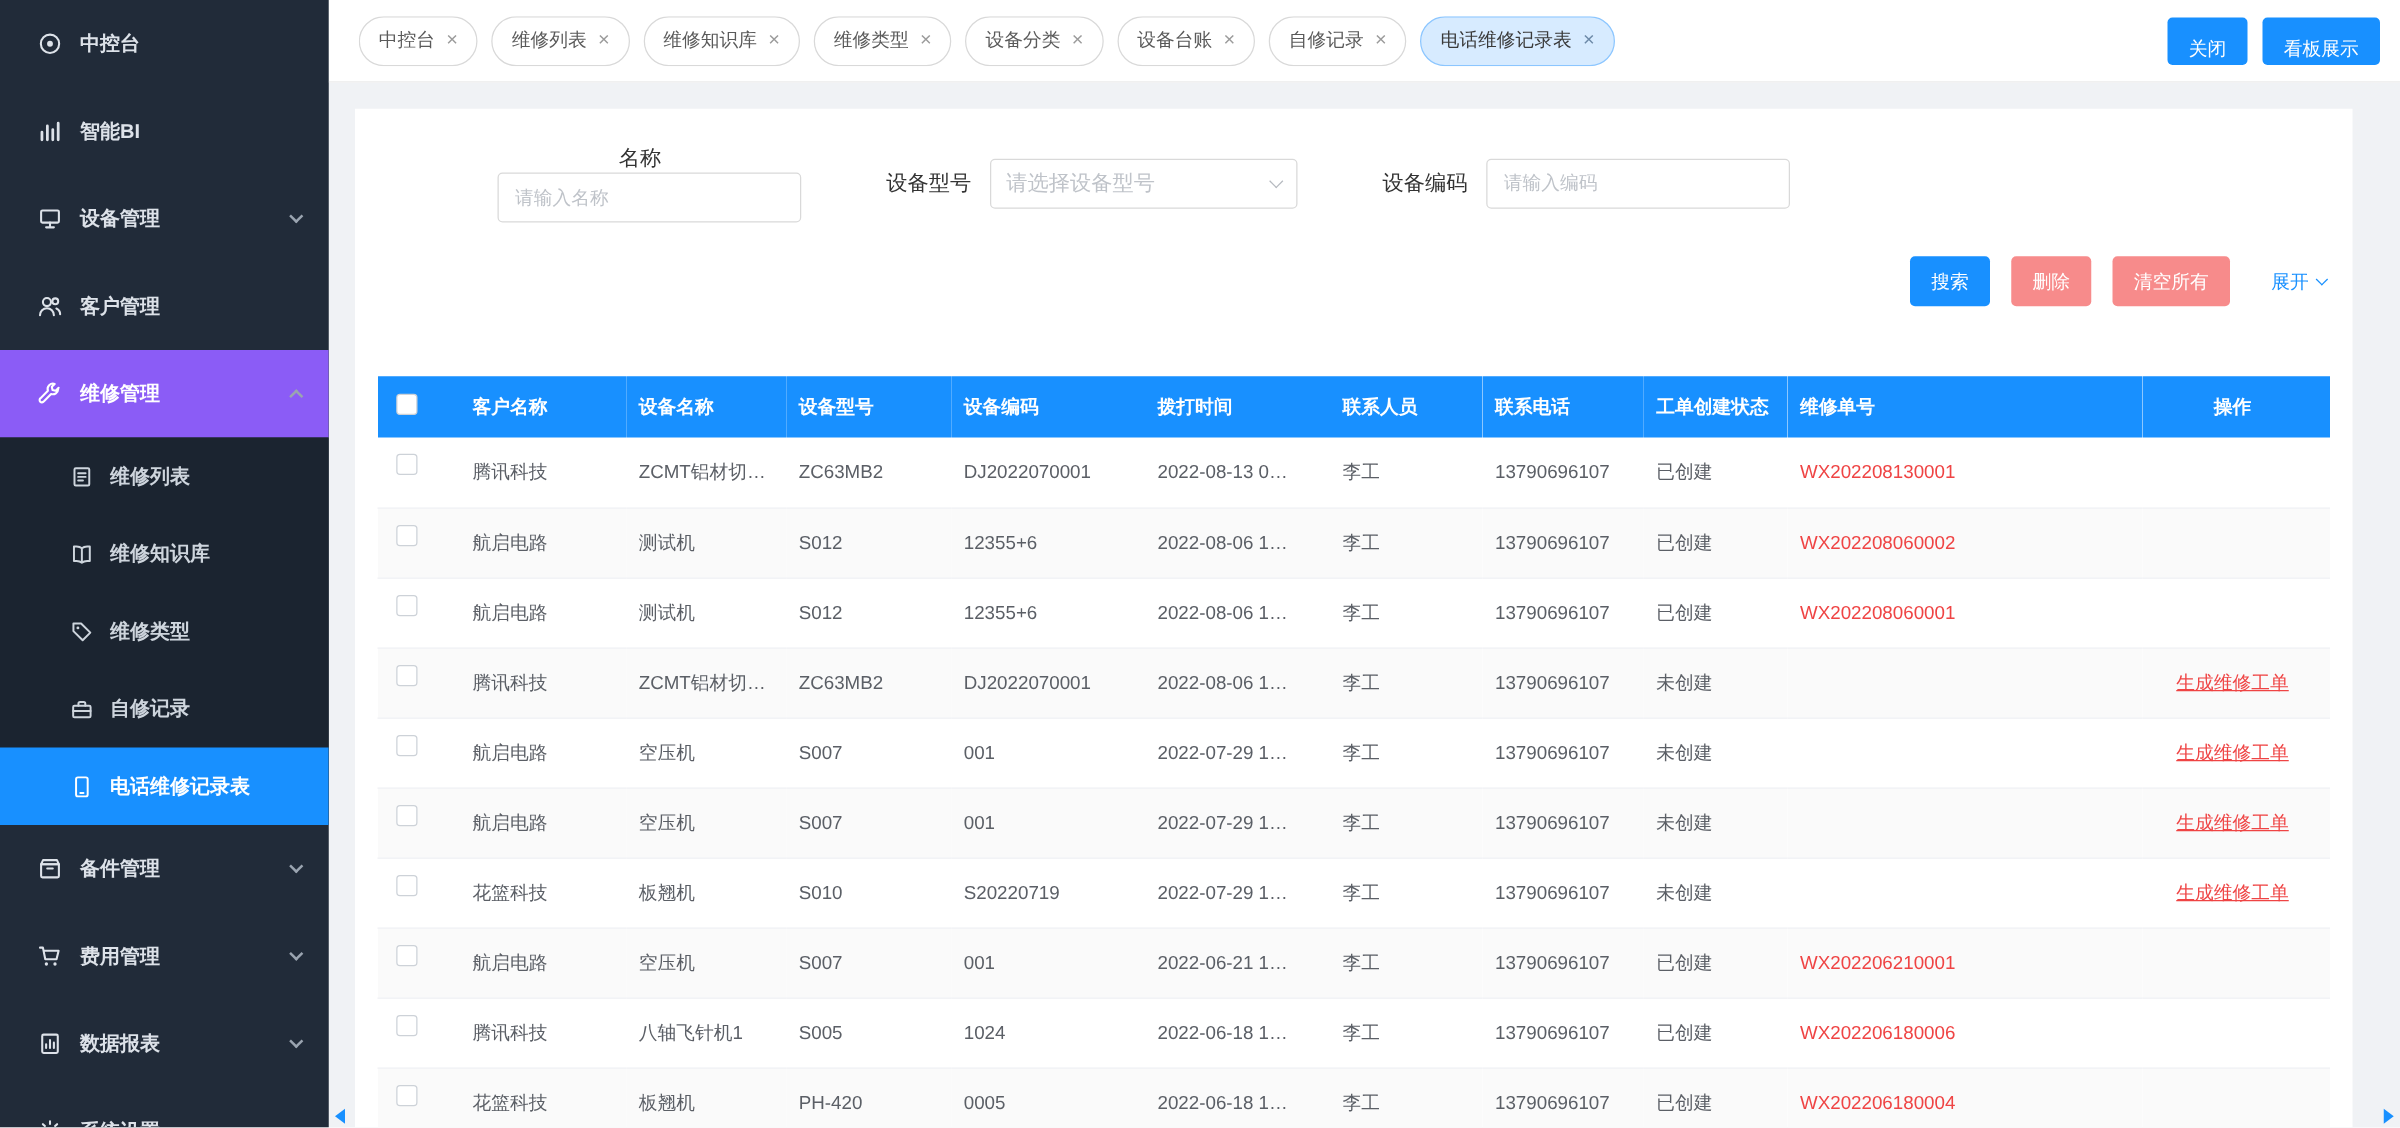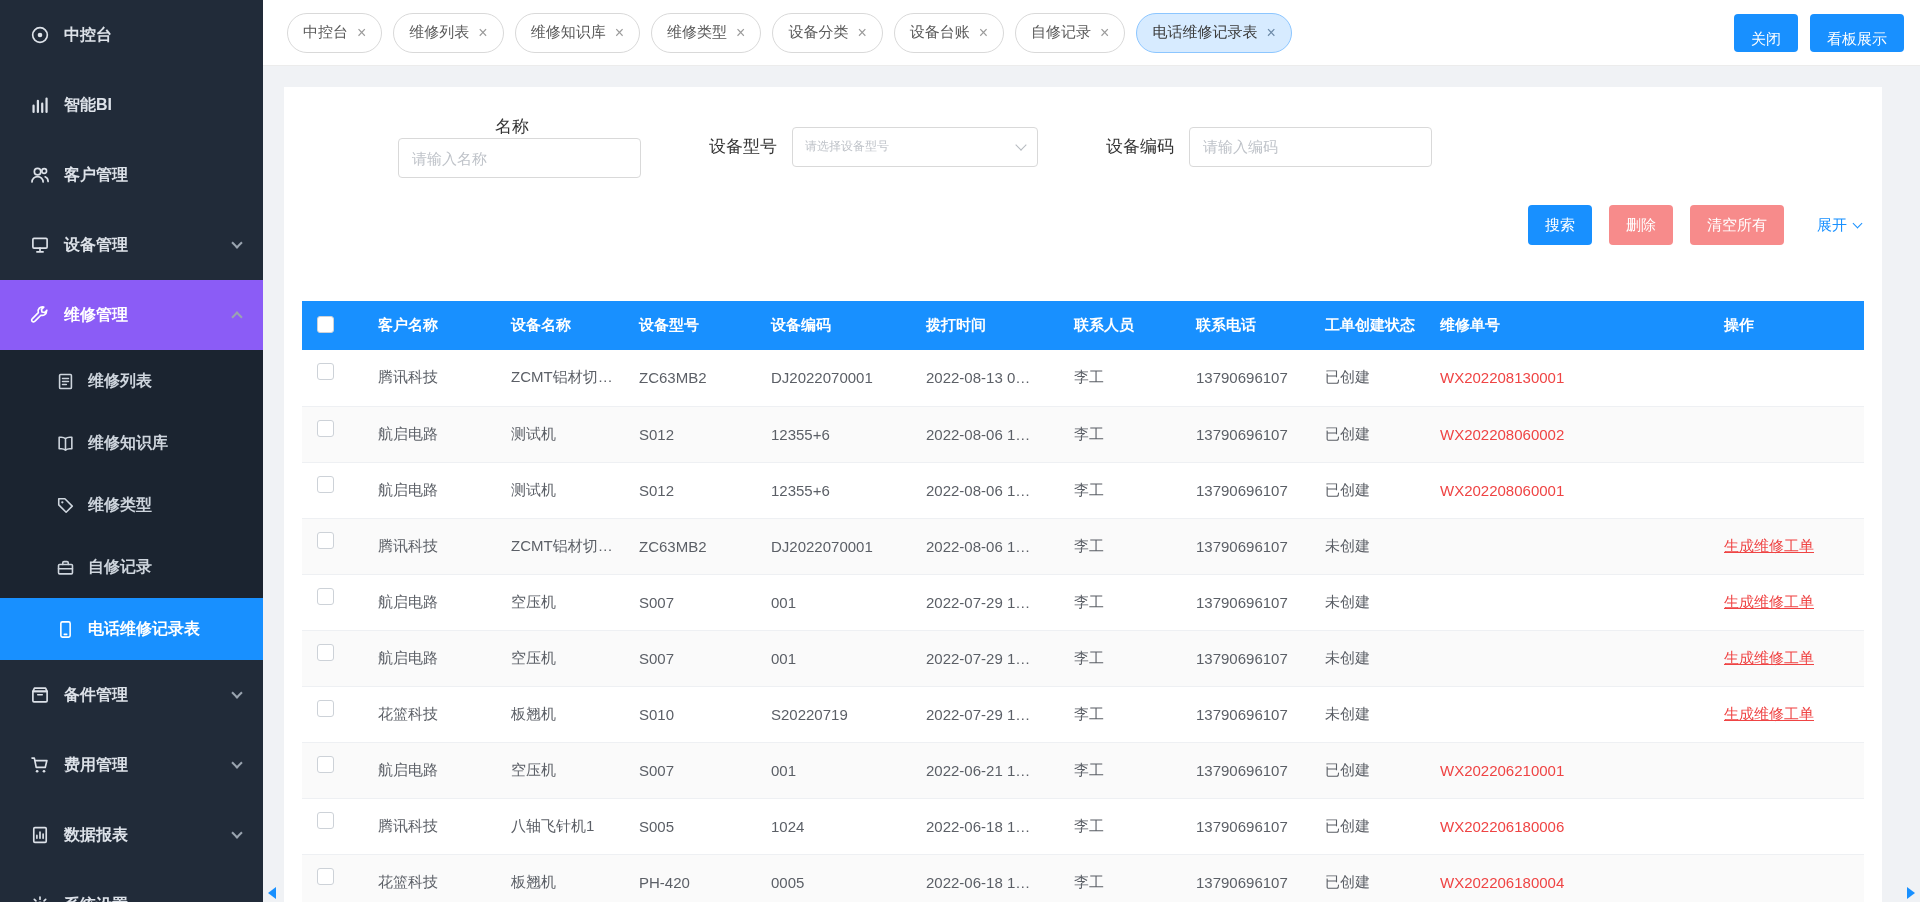--- a/index.html
+++ b/index.html
@@ -44,37 +44,37 @@
   .form-row{display:flex;align-items:center;padding-top:28px;}
   .form-group{display:flex;align-items:center;}
   .form-group.g1{margin-left:96px;flex-direction:column;}
   .form-group.g2,.form-group.g3{margin-left:68px;}
   .f-label{font-size:17px;color:#333;margin-right:15px;white-space:nowrap;}
   .f-input{width:243px;height:40px;border:1px solid #d9d9d9;border-radius:4px;padding:0 13px;
     font-size:15px;color:#333;outline:none;font-family:inherit;}
   .f-input::placeholder{color:#bfc3c9;}
   .f-select{width:246px;height:40px;border:1px solid #d9d9d9;border-radius:4px;padding:0 12px;
     display:flex;align-items:center;justify-content:space-between;cursor:pointer;background:#fff;}
-  .sel-ph{font-size:12px;color:#bfc3c9;}
+  .sel-ph{font-size:17px;color:#bfc3c9;}
   .sel-arrow{width:8px;height:8px;border-right:1.6px solid #b6bac0;border-bottom:1.6px solid #b6bac0;
     transform:rotate(45deg);margin-top:-3px;}
 
   .btn-row{display:flex;justify-content:flex-end;align-items:center;margin-top:27px;gap:17px;padding-right:3px;}
   .btn{height:40px;border:none;border-radius:4px;font-size:15px;color:#fff;padding:0 17px;cursor:pointer;font-family:inherit;white-space:nowrap;}
   .btn.primary{background:#1890ff;}
   .btn.danger{background:#f78b8b;}
   .expand{display:inline-flex;align-items:center;gap:7px;color:#1890ff;font-size:15px;cursor:pointer;margin-left:16px;white-space:nowrap;}
   .expand .chev{width:7px;height:7px;border-width:1.6px;color:#1890ff;}
 
   
   .tbl{width:100%;border-collapse:collapse;table-layout:fixed;margin-top:56px;}
   .tbl th{background:#1890ff;color:#fff;font-size:15px;font-weight:700;text-align:left;height:49px;
     padding:0 10px;white-space:nowrap;overflow:hidden;}
   .tbl th.cb-col,.tbl td.cb-col{padding-left:15px;}
-  .tbl th.op,.tbl td.op{text-align:left;padding-right:16px;}
+  .tbl th.op,.tbl td.op{text-align:center;padding-right:16px;}
   .tbl td{height:56px;border-bottom:1px solid #eef0f3;font-size:15px;color:#5b5f66;padding:0 10px;
     white-space:nowrap;overflow:hidden;text-overflow:ellipsis;}
   .tbl tbody tr:nth-child(even){background:#fafafa;}
   .tbl td.cb-col{vertical-align:top;padding-top:13px;}
   .cb{display:inline-block;width:17px;height:17px;background:#fff;border:1px solid #cdd2d8;border-radius:3px;cursor:pointer;}
   .link{color:#ef4444;text-decoration:none;cursor:pointer;}
   .link.gen{text-decoration:underline;}
 
   
   .scroll-arrow{position:absolute;bottom:3px;width:0;height:0;border-top:6px solid transparent;border-bottom:6px solid transparent;}
@@ -103,40 +103,40 @@
             <svg viewBox="0 0 18 18">
               <path d="M3.2 15.2V9.6M7.1 15.2V5.2M11 15.2V7.8M14.9 15.2V3.2" fill="none" stroke="currentColor" stroke-width="2" stroke-linecap="round"></path>
             </svg>
           </span>
     <span class="label">智能BI</span>
 
   </div>
         <div class="menu-item">
     <span class="icon">
             <svg viewBox="0 0 18 18">
+              <rect x="2.6" y="3" width="12.8" height="8.8" rx="1" fill="none" stroke="currentColor" stroke-width="1.5" stroke-linecap="round" stroke-linejoin="round"></rect>
+              <path d="M6.2 15.2h5.6M9 11.8v3.4" fill="none" stroke="currentColor" stroke-width="1.5" stroke-linecap="round" stroke-linejoin="round"></path>
+            </svg>
+          </span>
+    <span class="label">设备管理</span>
+    <span class="mchev">
+            <i class="chev down"></i>
+          </span>
+  </div>
+        <div class="menu-item">
+    <span class="icon">
+            <svg viewBox="0 0 18 18">
               <circle cx="6.8" cy="6" r="2.9" fill="none" stroke="currentColor" stroke-width="1.5" stroke-linecap="round" stroke-linejoin="round"></circle>
               <path d="M1.8 15.4c0-2.8 2.2-5 5-5s5 2.2 5 5" fill="none" stroke="currentColor" stroke-width="1.5" stroke-linecap="round" stroke-linejoin="round"></path>
               <circle cx="12.8" cy="5.4" r="2.1" fill="none" stroke="currentColor" stroke-width="1.5" stroke-linecap="round" stroke-linejoin="round"></circle>
               <path d="M13.6 10.6c1.6.7 2.7 2.3 2.7 4.2" fill="none" stroke="currentColor" stroke-width="1.5" stroke-linecap="round" stroke-linejoin="round"></path>
             </svg>
           </span>
     <span class="label">客户管理</span>
 
-  </div>
-        <div class="menu-item">
-    <span class="icon">
-            <svg viewBox="0 0 18 18">
-              <rect x="2.6" y="3" width="12.8" height="8.8" rx="1" fill="none" stroke="currentColor" stroke-width="1.5" stroke-linecap="round" stroke-linejoin="round"></rect>
-              <path d="M6.2 15.2h5.6M9 11.8v3.4" fill="none" stroke="currentColor" stroke-width="1.5" stroke-linecap="round" stroke-linejoin="round"></path>
-            </svg>
-          </span>
-    <span class="label">设备管理</span>
-    <span class="mchev">
-            <i class="chev down"></i>
-          </span>
   </div>
         <div class="menu-item open">
     <span class="icon">
             <svg viewBox="0 0 18 18">
               <path d="M14.9 5.6a3.9 3.9 0 0 1-5.1 3.6l-5.3 5.3a1.65 1.65 0 1 1-2.3-2.3l5.3-5.3a3.9 3.9 0 0 1 4.9-5L10.3 4l.5 2.3 2.3.5 2.1-2.1" fill="none" stroke="currentColor" stroke-width="1.5" stroke-linecap="round" stroke-linejoin="round"></path>
             </svg>
           </span>
     <span class="label">维修管理</span>
     <span class="mchev">
             <i class="chev up"></i>

